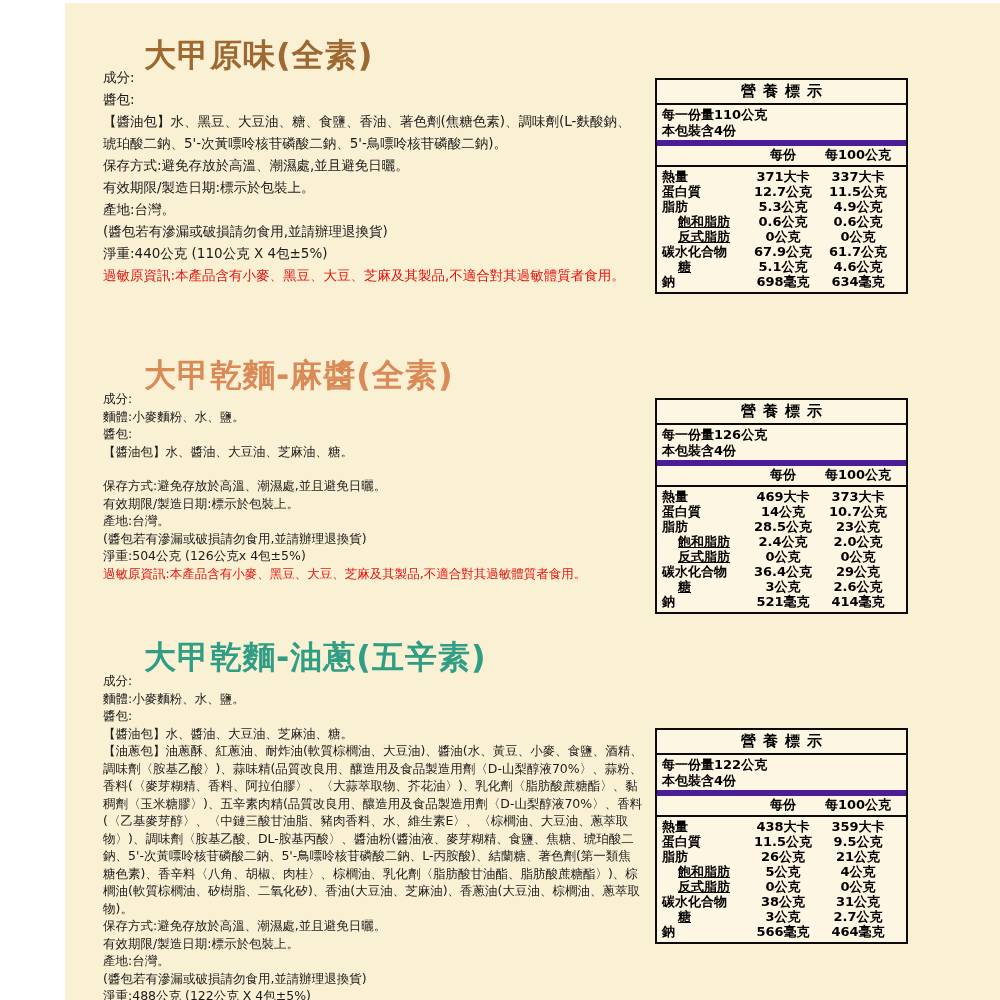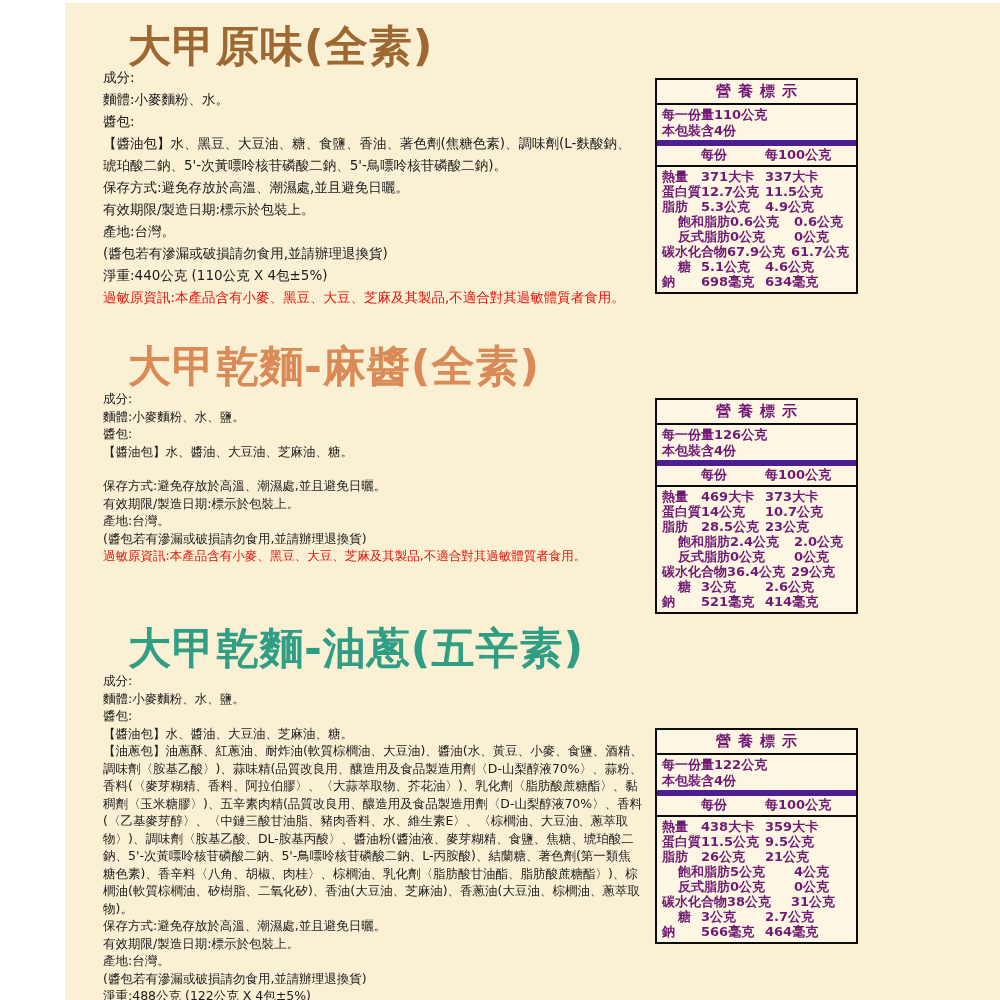--- a/index.html
+++ b/index.html
@@ -1,60 +1,59 @@
 <!DOCTYPE html>
 <html style="--panel_bg: #faf0d3; --table_bg: #fcf6e2; --text: #1b1b1b; --allergen_red: #e3150f; --title_brown: #9d6831; --title_orange: #d98a57; --title_teal: #2f9e85;"><head>
 <meta charset="utf-8">
 <style>
   html,body{margin:0;padding:0;}
   body{font-family:"DejaVu Sans","Liberation Sans",sans-serif;}
   .stage{position:relative;width:1000px;height:1000px;background:#ffffff;overflow:hidden;}
   .panel{position:absolute;left:65px;top:3px;width:935px;height:997px;background:var(--panel_bg,#faf0d3);}
-  .title{position:absolute;margin:0;font-weight:800;font-size:43px;letter-spacing:1px;white-space:nowrap;}
+  .title{position:absolute;margin:16px;font-weight:800;font-size:32px;letter-spacing:1px;white-space:nowrap;}
   .body{position:absolute;color:var(--text,#1b1b1b);font-weight:400;}
   .line{min-height:1em;}
   .line.red{color:var(--allergen_red,#e3150f);}
   .line.gap{margin-top:17px;}
 
   .s1 .title{left:128px;top:18px;}
   .s1 .body{left:103px;top:66px;width:532px;font-size:13.5px;line-height:22px;}
   .s1 .ntable{left:655px;top:78px;}
 
   .s2 .title{left:128px;top:338px;}
   .s2 .body{left:103px;top:390px;width:540px;font-size:12.5px;line-height:17.5px;}
   .s2 .ntable{left:655px;top:398px;}
 
   .s3 .title{left:128px;top:620px;}
   .s3 .body{left:103px;top:672px;width:540px;font-size:12.5px;line-height:17.5px;}
   .s3 .ntable{left:655px;top:728px;}
 
-  .ntable{position:absolute;width:203px;box-sizing:border-box;background:var(--table_bg,#fcf6e2);
-          border:2px solid #0b0b0b;color:#701a75;font-weight:700;}
+  .ntable{position:absolute;width:253px;box-sizing:border-box;background:var(--table_bg,#fcf6e2);
+          border:2px solid #0b0b0b;color:#000000;font-weight:700;}
   .nt-title{text-align:center;font-size:15px;letter-spacing:7px;padding:2px 0 2px 7px;border-bottom:2px solid #0b0b0b;}
   .nt-info{padding:2px 5px;border-bottom:6px solid #4c1d95;font-size:13px;line-height:15.5px;}
   .nt-head{display:grid;grid-template-columns:1fr 64px 86px;padding:1px 5px 2px;border-bottom:2px solid #0b0b0b;font-size:13px;line-height:16px;}
   .nt-rows{padding:2px 5px 3px;}
   .nt-row{display:grid;grid-template-columns:1fr 64px 86px;font-size:13px;line-height:15px;}
-  .c2,.c3{text-align:left;white-space:nowrap;}
+  .c2,.c3{text-align:center;white-space:nowrap;}
   .nt-row .c1{white-space:nowrap;}
-  .nt-row .c1.indent{padding-left:16px;}
+  .nt-row .c1.indent{padding-left:16px;text-decoration:underline;}
 </style>
 </head>
 <body>
 
 <div class="stage">
   <div class="panel"></div>
 
   <section class="product s1">
     <h2 class="title" style="color: rgb(157, 104, 49);">大甲原味(全素)</h2>
     <div class="body">
 
         <div class="line">成分:</div>
 
-        <div class="line">麵體:小麥麵粉、水。</div>
 
         <div class="line">醬包:</div>
 
         <div class="line">【醬油包】水、黑豆、大豆油、糖、食鹽、香油、著色劑(焦糖色素)、調味劑(L-麩酸鈉、琥珀酸二鈉、5'-次黃嘌呤核苷磷酸二鈉、5'-鳥嘌呤核苷磷酸二鈉)。</div>
 
         <div class="line">保存方式:避免存放於高溫、潮濕處,並且避免日曬。</div>
 
         <div class="line">有效期限/製造日期:標示於包裝上。</div>
 
         <div class="line">產地:台灣。</div>
@@ -143,20 +142,21 @@
 
 
         <div class="line gap">保存方式:避免存放於高溫、潮濕處,並且避免日曬。</div>
 
         <div class="line">有效期限/製造日期:標示於包裝上。</div>
 
         <div class="line">產地:台灣。</div>
 
         <div class="line">(醬包若有滲漏或破損請勿食用,並請辦理退換貨)</div>
 
+        <div class="line">淨重:504公克 (126公克x 4包±5%)</div>
 
         <div class="line red">過敏原資訊:本產品含有小麥、黑豆、大豆、芝麻及其製品,不適合對其過敏體質者食用。</div>
       </div>
     <div class="ntable">
       <div class="nt-title">營養標示</div>
       <div class="nt-info">
         <div>每一份量126公克</div>
         <div>本包裝含4份</div>
       </div>
       <div class="nt-head">

